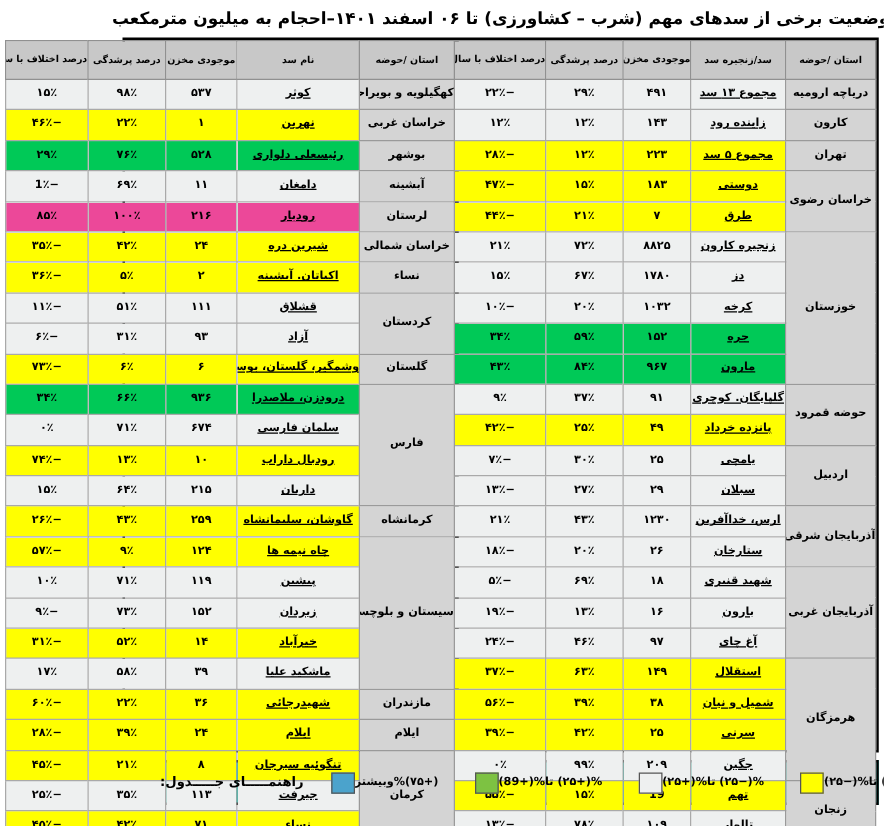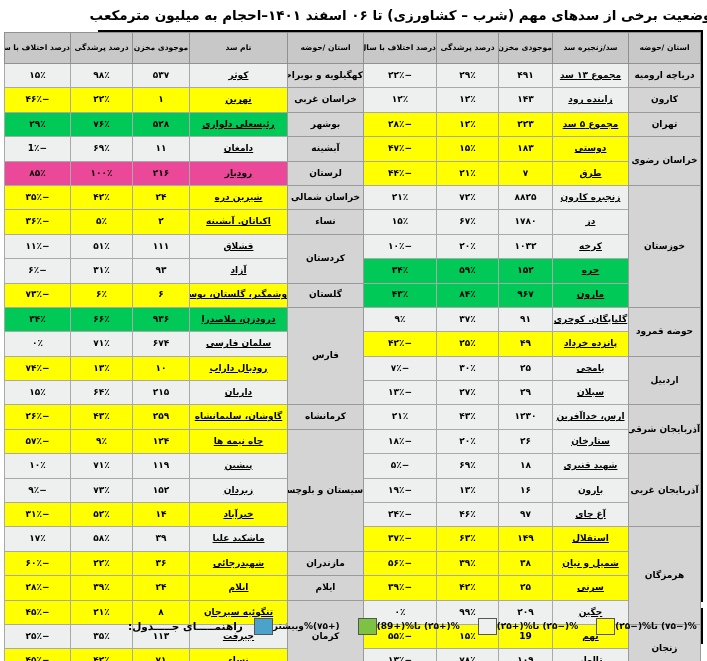--- a/index.html
+++ b/index.html
@@ -60,21 +60,21 @@
   .half.left col.c4{width:66px;}
 
   
   .legend{
     margin:6px 4px 0 4px;border:2px solid #000;height:36px;
     display:flex;flex-direction:row-reverse;align-items:center;
     justify-content:flex-start;gap:0;padding:0 10px;box-sizing:border-box;
     background:#14b8a6;
   }
   .legend-title{font-size:10.5px;font-weight:bold;margin-left:18px;white-space:nowrap;}
-  .legend-item{display:flex;flex-direction:row-reverse;align-items:center;margin-left:11px;}
+  .legend-item{display:flex;flex-direction:row-reverse;align-items:center;margin-left:22px;}
   .swatch{width:17px;height:15px;border:1px solid #555;display:inline-block;}
   .legend-label{font-size:9px;font-weight:bold;margin-right:7px;white-space:nowrap;}
 </style>
 </head>
 <body>
 
 <div id="page">
 
   <div class="title-bar">
     <span>وضعیت برخی از سدهای مهم (شرب – کشاورزی) تا ۰۶ اسفند ۱۴۰۱–احجام به میلیون مترمکعب</span>

